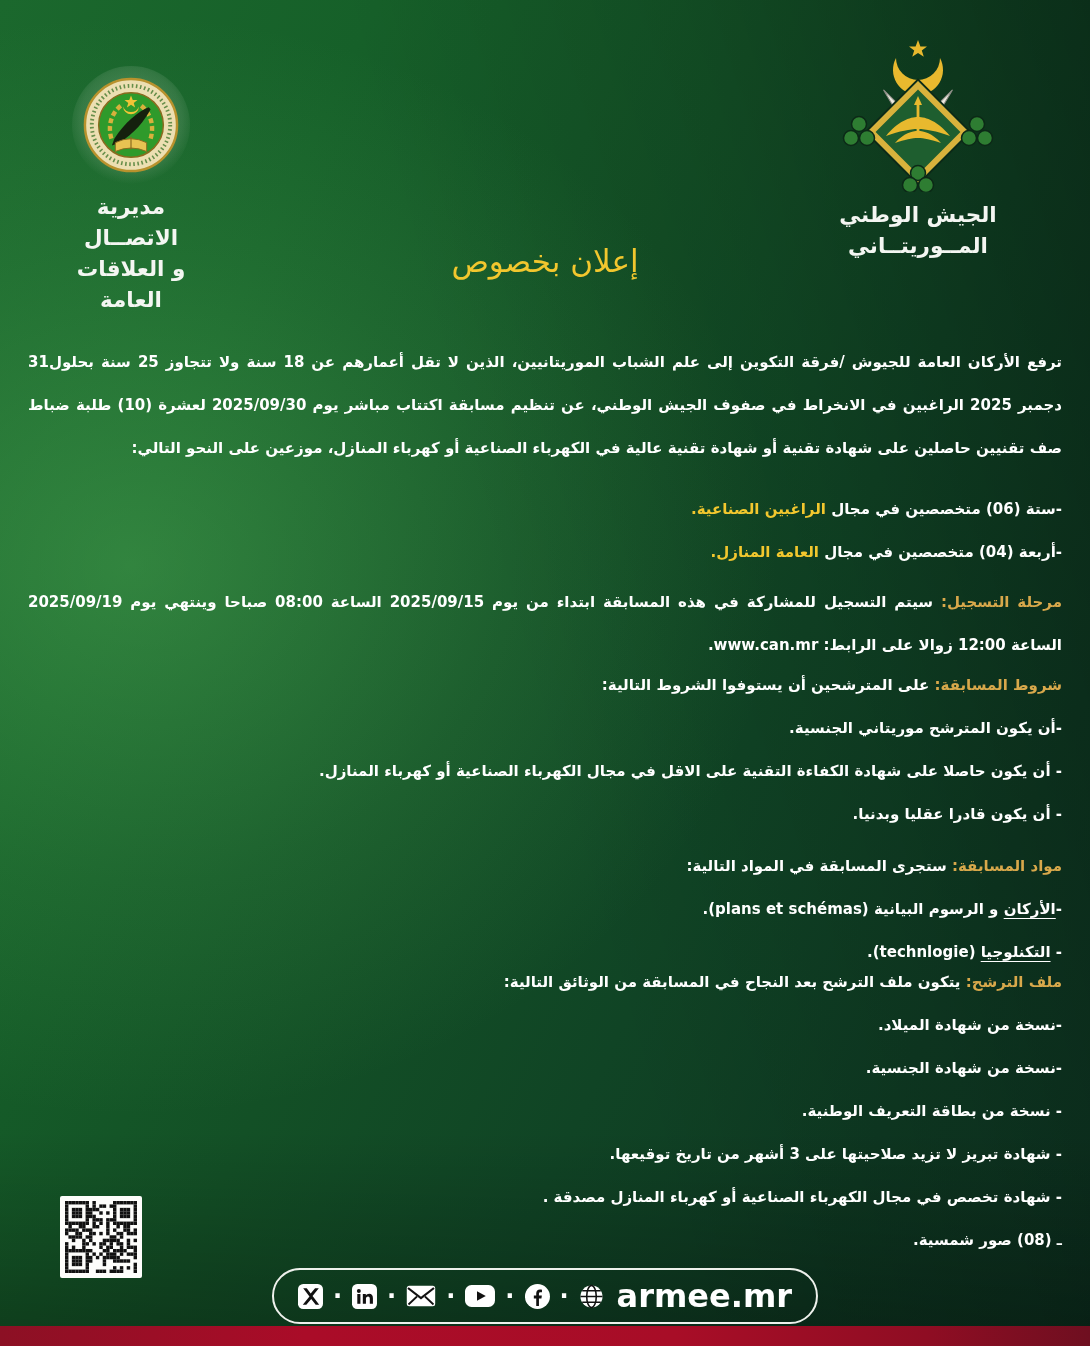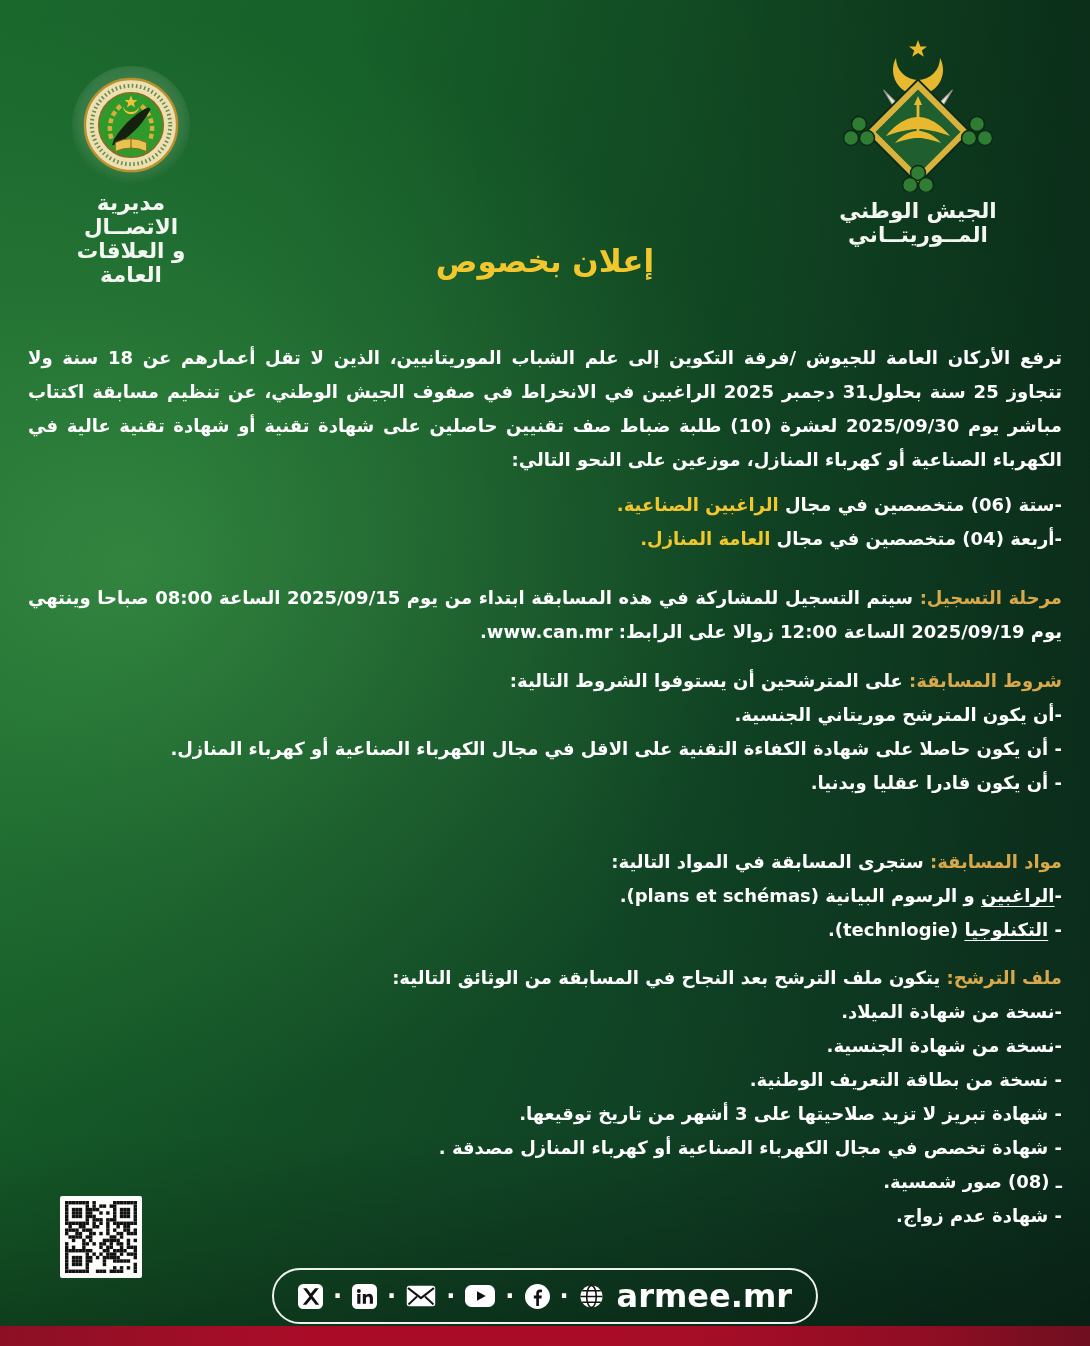--- a/index.html
+++ b/index.html
@@ -7,32 +7,32 @@
     position:relative;width:1090px;height:1346px;overflow:hidden;
     font-family:"DejaVu Sans","Liberation Sans",sans-serif;
     color:#ffffff;font-weight:700;
     background:
       linear-gradient(180deg, rgba(0,0,0,0) 84%, rgba(0,0,0,0.30) 100%),
       linear-gradient(255deg, rgba(0,0,0,0.32) 0%, rgba(0,0,0,0.10) 28%, rgba(0,0,0,0) 52%),
       radial-gradient(90% 62% at 12% 42%, rgba(92,188,96,0.40) 0%, rgba(92,188,96,0.14) 38%, rgba(0,0,0,0) 66%),
       linear-gradient(115deg, #1b682d 0%, #166029 22%, #135026 45%, #104425 64%, #0e3922 82%, #0d3321 100%);
   }
   .sec{position:absolute;left:28px;right:28px;}
-  .line{margin:0;font-size:18px;line-height:34px;text-align:justify;letter-spacing:0;}
+  .line{margin:0;font-size:15px;line-height:43px;text-align:justify;letter-spacing:0;}
   .gold{color:#d8a84b;}
   .yellow{color:#f2c72e;}
   .u{text-decoration:underline;text-underline-offset:4px;}
   .title{position:absolute;top:242px;left:0;right:0;text-align:center;
-         color:#f2c72e;font-size:31px;line-height:38px;font-weight:700;margin:0;}
+         color:#f2c72e;font-size:31px;line-height:38px;font-weight:400;margin:0;}
   
   .logo-left{position:absolute;left:56px;top:66px;width:150px;text-align:center;}
   .backing{width:118px;height:118px;margin:0 auto;border-radius:50%;
      background:radial-gradient(circle at 50% 45%, rgba(160,196,160,0.45), rgba(130,170,135,0.24) 58%, rgba(130,170,135,0) 74%);
      display:flex;align-items:center;justify-content:center;}
-  .logo-label{margin-top:7px;font-size:21.5px;line-height:24px;color:#f4f6f2;font-weight:700;}
+  .logo-label{margin-top:7px;font-size:21.5px;line-height:31px;color:#f4f6f2;font-weight:700;}
   .logo-right{position:absolute;right:84px;top:40px;width:176px;text-align:center;}
   
   .qr{position:absolute;left:60px;top:1196px;width:82px;height:82px;background:#fdfdfb;
       display:flex;align-items:center;justify-content:center;border-radius:2px;}
   
   .pill{position:absolute;top:1268px;left:50%;transform:translateX(-50%);
         height:52px;padding:0 24px;border:2px solid #eef1ec;border-radius:28px;
         display:flex;align-items:center;gap:9px;direction:ltr;}
   .pill .dot{color:#fff;font-size:24px;line-height:1;margin:0 1px;}
   .pill .site{color:#fff;font-size:32px;font-weight:700;margin-left:4px;}
@@ -136,33 +136,32 @@
 
   <div class="sec" style="top:664px">
     <p class="line" dir="rtl"><span class="gold">شروط المسابقة:</span><span> على المترشحين أن يستوفوا الشروط التالية:</span></p>
     <p class="line" dir="rtl">-أن يكون المترشح موريتاني الجنسية.</p>
     <p class="line" dir="rtl">- أن يكون حاصلا على شهادة الكفاءة التقنية على الاقل في مجال الكهرباء الصناعية أو كهرباء المنازل.</p>
     <p class="line" dir="rtl">- أن يكون قادرا عقليا وبدنيا.</p>
   </div>
 
   <div class="sec" style="top:845px">
     <p class="line" dir="rtl"><span class="gold">مواد المسابقة:</span><span> ستجرى المسابقة في المواد التالية:</span></p>
-    <p class="line" dir="rtl"><span>-</span><span class="u">الراغبين</span><span> و الرسوم البيانية (plans et schémas).</span></p>
+    <p class="line" dir="rtl"><span>-</span><span class="u">الأركان</span><span> و الرسوم البيانية (plans et schémas).</span></p>
     <p class="line" dir="rtl"><span>- </span><span class="u">التكنلوجيا</span><span> (technlogie).</span></p>
   </div>
 
   <div class="sec" style="top:961px">
     <p class="line" dir="rtl"><span class="gold">ملف الترشح:</span><span> يتكون ملف الترشح بعد النجاح في المسابقة من الوثائق التالية:</span></p>
     <p class="line" dir="rtl">-نسخة من شهادة الميلاد.</p>
     <p class="line" dir="rtl">-نسخة من شهادة الجنسية.</p>
     <p class="line" dir="rtl">- نسخة من بطاقة التعريف الوطنية.</p>
     <p class="line" dir="rtl">- شهادة تبريز لا تزيد صلاحيتها على 3 أشهر من تاريخ توقيعها.</p>
     <p class="line" dir="rtl">- شهادة تخصص في مجال الكهرباء الصناعية أو كهرباء المنازل مصدقة .</p>
     <p class="line" dir="rtl">ـ (08) صور شمسية.</p>
-    <p class="line" dir="rtl">- شهادة عدم زواج.</p>
   </div>
 
   <div class="qr">
     <svg id="qr-svg" width="72" height="72" viewBox="0 0 84 84" fill="#111">
         <rect x="0" y="0" width="4" height="4"></rect>
         <rect x="4" y="0" width="4" height="4"></rect>
         <rect x="8" y="0" width="4" height="4"></rect>
         <rect x="12" y="0" width="4" height="4"></rect>
         <rect x="16" y="0" width="4" height="4"></rect>
         <rect x="20" y="0" width="4" height="4"></rect>

